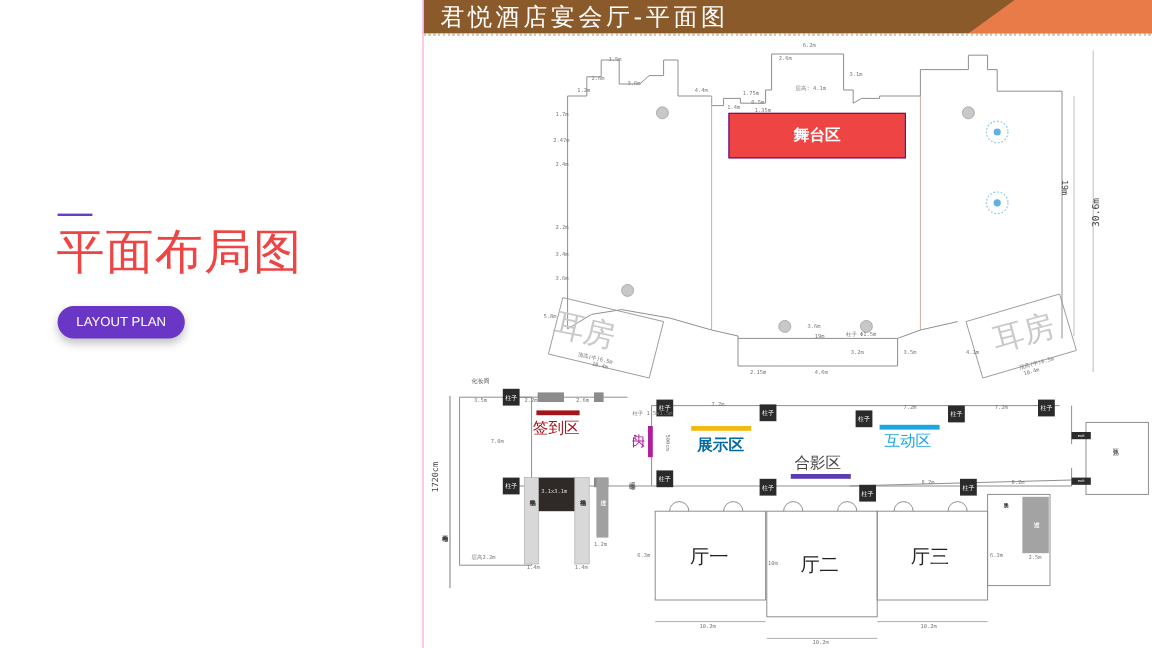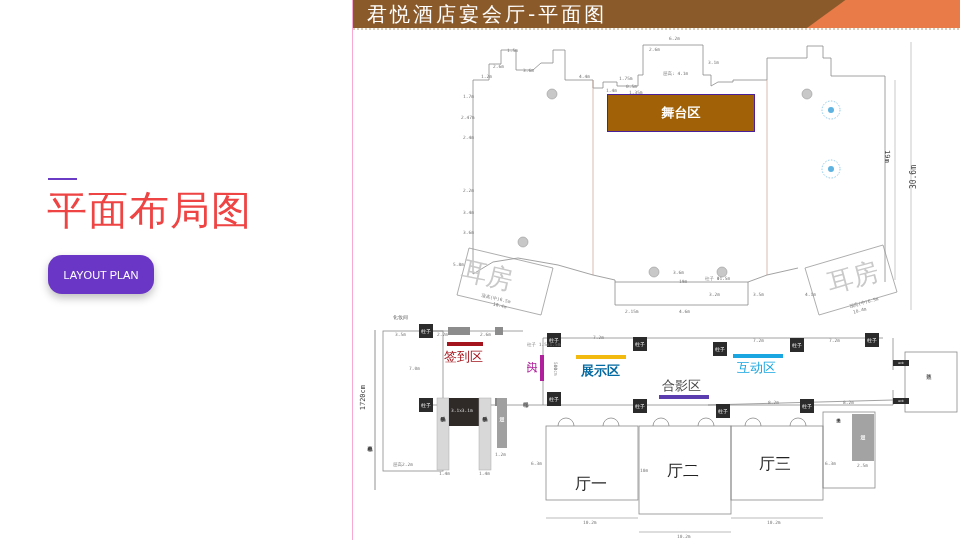--- a/index.html
+++ b/index.html
@@ -2,32 +2,32 @@
 <html><head>
 <meta charset="utf-8">
 <style>
   * { margin:0; padding:0; box-sizing:border-box; }
   html, body { width:960px; height:540px; overflow:hidden; background:#ffffff; font-family:"DejaVu Sans", sans-serif; }
   #slide { position:relative; width:960px; height:540px; background:#fff; }
 
   
   .accent-line { position:absolute; left:48px; top:178px; width:29px; height:2px; background:#6a3bc4; }
   .page-title { position:absolute; left:47px; top:186px; font-size:40px; color:#ef4444; letter-spacing:1px; font-family:"DejaVu Sans", sans-serif; line-height:48px; }
-  .layout-pill { position:absolute; left:48px; top:255px; width:106px; height:39px; border-radius:14px; background:#6a36c6; color:#fff; font-size:11px; display:flex; align-items:center; justify-content:center; box-shadow:0 4px 8px rgba(0,0,0,0.25); font-family:"Liberation Sans", sans-serif; }
+  .layout-pill { position:absolute; left:48px; top:255px; width:106px; height:27px; border-radius:14px; background:#6a36c6; color:#fff; font-size:11px; display:flex; align-items:center; justify-content:center; box-shadow:0 4px 8px rgba(0,0,0,0.25); font-family:"Liberation Sans", sans-serif; }
 
   
   .plan-panel { position:absolute; left:352px; top:0; width:614px; height:540px; background:#fff; border-left:1px solid #f9a8d4; overflow:hidden; }
   .header-bar { position:absolute; left:0; top:0; width:614px; height:28px; background:#8b5a2b; overflow:hidden; }
   .header-orange { position:absolute; right:0; top:0; width:160px; height:28px; background:#e87b47; clip-path:polygon(24% 0,100% 0,100% 100%,0 100%); }
   .header-title { position:absolute; left:14px; top:0; height:28px; line-height:28px; font-size:20px; color:#fff; letter-spacing:3px; font-family:"DejaVu Sans", sans-serif; }
   .header-underline { position:absolute; left:0; top:28px; width:614px; height:2px; background:repeating-linear-gradient(90deg,#d9cbb8 0 2px,#fff 2px 4px); }
 
   svg.plan { position:absolute; left:0; top:0; }
   .zone-label { position:absolute; font-family:"DejaVu Sans", sans-serif; white-space:nowrap; }
-  .stage { position:absolute; left:254px; top:94px; width:148px; height:38px; background:#a16207; color:#fff; font-size:13px; font-weight:bold; display:flex; align-items:center; justify-content:center; border:1px solid #4a1f9a; }
+  .stage { position:absolute; left:254px; top:94px; width:148px; height:38px; background:#ef4444; color:#fff; font-size:13px; font-weight:bold; display:flex; align-items:center; justify-content:center; border:1px solid #4a1f9a; }
   .bar { position:absolute; height:4px; }
   .pillar { position:absolute; width:14px; height:14px; background:#2b2b2b; color:#fff; font-size:5px; display:flex; align-items:center; justify-content:center; }
   .ear-room { position:absolute; font-size:26px; color:#c9c9c9; font-family:"DejaVu Serif", serif; }
   .hall { position:absolute; font-size:16px; color:#222; }
   .dim { position:absolute; font-size:4.5px; color:#777; white-space:nowrap; font-family:"DejaVu Sans Mono", monospace; }
   .vtext { writing-mode:vertical-rl; }
 </style>
 </head>
 <body>
 
@@ -135,21 +135,21 @@
 
     <div class="bar" style="left:223px;top:355px;width:50px;background:#f2b90f;"></div>
     <div class="zone-label" style="left:228px;top:362px;font-size:13px;color:#0369a1;font-weight:bold;">展示区</div>
 
     <div class="zone-label" style="left:309px;top:377px;font-size:13px;color:#444;">合影区</div>
     <div class="bar" style="left:306px;top:395px;width:50px;background:#5b3db0;"></div>
 
     <div class="bar" style="left:380px;top:354px;width:50px;background:#1aa6e0;"></div>
     <div class="zone-label" style="left:384px;top:359px;font-size:13px;color:#1aa6e0;">互动区</div>
 
-    <div class="hall" style="left:222px;top:454px;margin-top:20px;">厅一</div>
+    <div class="hall" style="left:222px;top:454px;">厅一</div>
     <div class="hall" style="left:314px;top:461px;">厅二</div>
     <div class="hall" style="left:406px;top:454px;">厅三</div>
 
     <div class="zone-label vtext" style="left:573px;top:370px;font-size:5px;color:#555;">休息区</div>
     <div class="zone-label vtext" style="left:170px;top:398px;font-size:5px;color:#555;">咖啡吧</div>
     <div class="zone-label" style="left:40px;top:314px;font-size:5px;color:#555;">化妆间</div>
     <div class="zone-label vtext" style="left:87px;top:412px;font-size:5px;color:#333;">扶手电梯</div>
     <div class="zone-label vtext" style="left:129px;top:412px;font-size:5px;color:#333;">扶手电梯</div>
     <div class="zone-label vtext" style="left:146px;top:412px;font-size:5px;color:#fff;">过道</div>
     <div class="zone-label vtext" style="left:507px;top:430px;font-size:5px;color:#fff;">过道</div>

